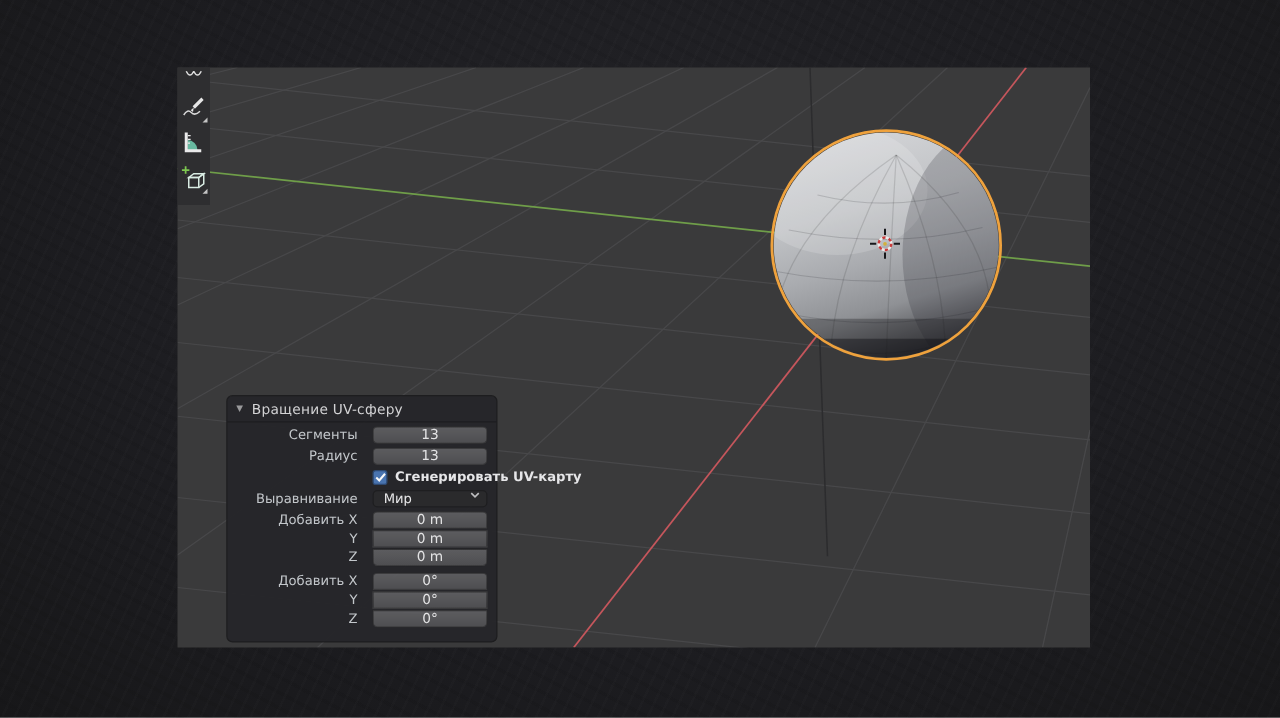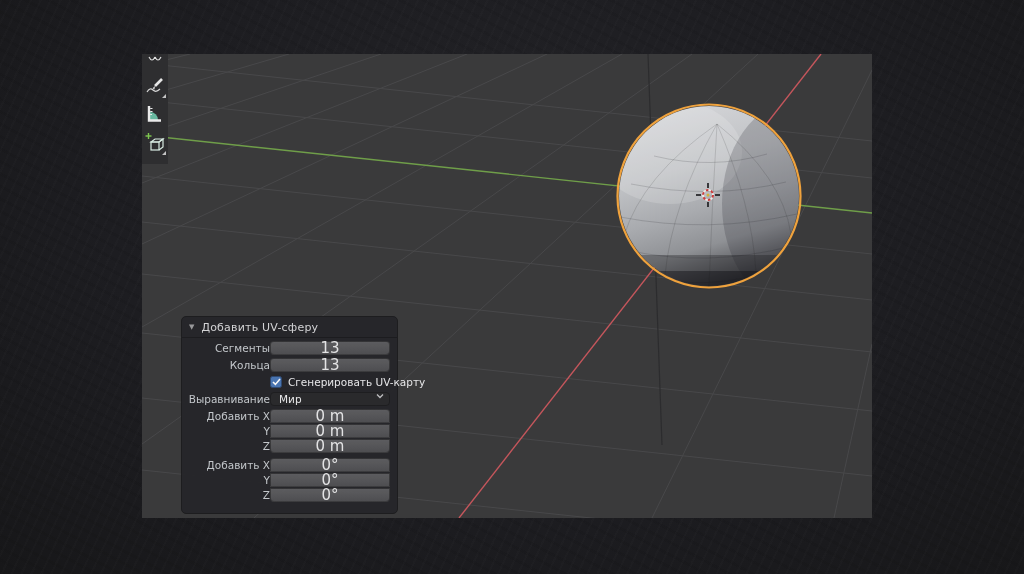--- a/index.html
+++ b/index.html
@@ -46,36 +46,36 @@
     background:var(--panel-bg); opacity:0.97; border:1px solid #1d1d1f;
     border-radius:5px; color:var(--text-light);
   }
   .op-header{
     height:21px; display:flex; align-items:center; gap:7px;
     padding-left:7px; border-bottom:1px solid rgba(0,0,0,0.25);
   }
   .op-collapse{font-size:7px; color:#9c9c9e; line-height:1;}
   .op-title{font-size:11px; color:#d8d8da; letter-spacing:0.2px;}
   .prow{
-    display:grid; grid-template-columns:84px 1fr; column-gap:0;
-    align-items:center; padding:0 7px 0 4px; height:14px; margin-bottom:3px;
+    display:grid; grid-template-columns:84px 1fr; column-gap:12px;
+    align-items:center; padding:0 7px 0 4px; height:14px; margin-bottom:3px;margin-left:16px;
   }
   .prow.first{margin-top:3px;}
   .prow.tight{margin-bottom:1px;}
   .prow.gap-after{margin-bottom:5px;}
   .plabel{font-size:10.5px; color:var(--text-label); text-align:right; white-space:nowrap;}
   .pfield{
     height:14px; background:linear-gradient(#5e5e61,#4f4f52);
     border:1px solid rgba(0,0,0,0.35); border-radius:4px;
-    font-size:15px; color:var(--text-light); text-align:center; line-height:12px;
+    font-size:11px; color:var(--text-light); text-align:center; line-height:12px;
   }
   .group-top{border-radius:4px 4px 0 0;}
   .group-mid{border-radius:0;}
   .group-bot{border-radius:0 0 4px 4px;}
-  .checkbox-row{display:flex; align-items:center; gap:6px;}
+  .checkbox-row{display:flex; align-items:center; gap:6px;font-weight:bold;}
   .checkbox{
     width:12px; height:12px; border-radius:2.5px; background:var(--checkbox-blue);
     border:1px solid #2e4a73; display:flex; align-items:center; justify-content:center;
     flex:0 0 auto;
   }
   .check-label{font-size:10.5px; color:#ececee; white-space:nowrap;}
   .dropdown{
     height:14px; background:#2a2a2c; border:1px solid #1e1e20; border-radius:4px;
     display:flex; align-items:flex-start; justify-content:space-between;
     padding:0 5px 0 8px; font-size:10.5px; color:#ededee;
@@ -197,29 +197,29 @@
           <path d="M14,10 L18,7 L18,15 L14,18"></path>
         </g>
       </svg>
       <span class="tool-corner"></span>
     </div>
   </div>
 
   <div class="op-panel">
     <div class="op-header">
       <span class="op-collapse">▼</span>
-      <span class="op-title">Добавить UV-сферу</span>
+      <span class="op-title">Вращение UV-сферу</span>
     </div>
 
     <div class="prow first">
       <span class="plabel">Сегменты</span>
       <div class="pfield">13</div>
     </div>
     <div class="prow">
-      <span class="plabel">Кольца</span>
+      <span class="plabel">Радиус</span>
       <div class="pfield">13</div>
     </div>
 
     <div class="prow">
       <span class="plabel"></span>
       <div class="checkbox-row">
         <span class="checkbox">
           <svg width="9" height="8" viewBox="0 0 9 8">
             <path d="M1,4 L3.4,6.4 L8,1" stroke="#ffffff" stroke-width="1.6" fill="none"></path>
           </svg>

